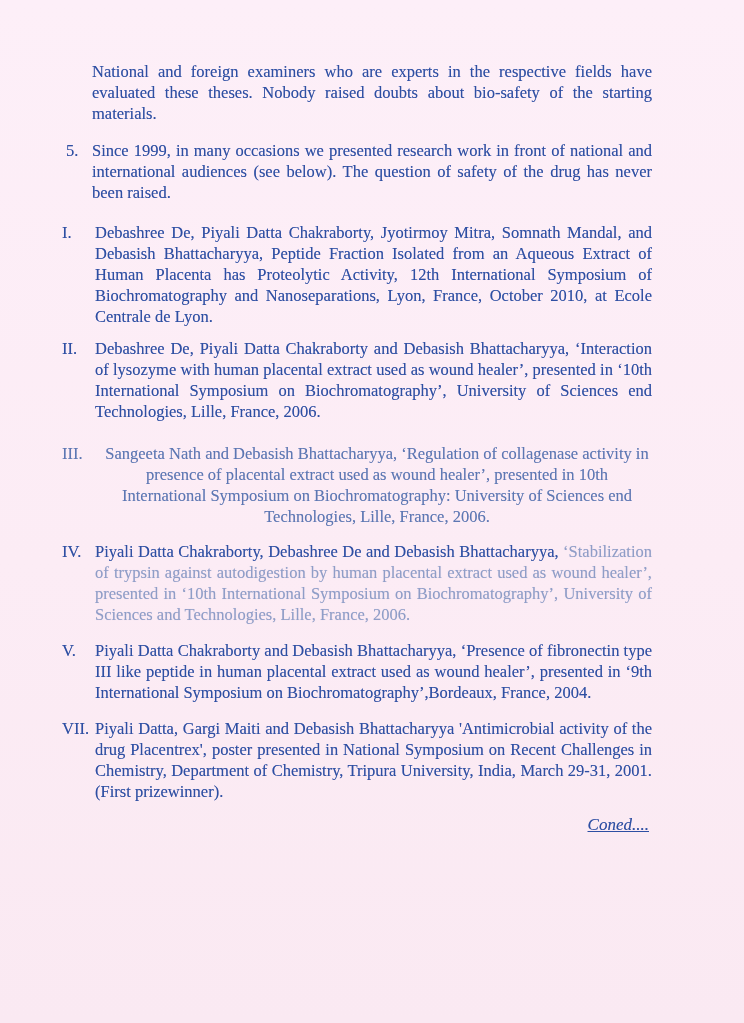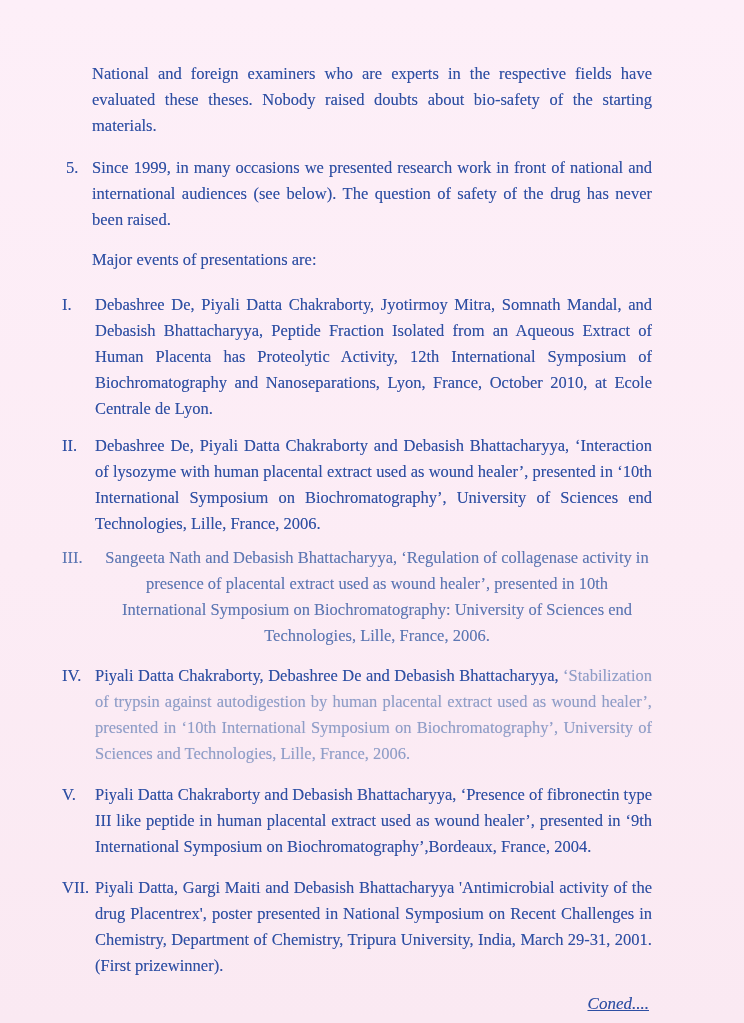--- a/index.html
+++ b/index.html
@@ -9,21 +9,21 @@
   }
   .page {
     position: relative;
     width: 744px;
     height: 1023px;
     box-sizing: border-box;
     padding-top: 61px;
     background: linear-gradient(180deg, #fdeff8 0%, #fcecf5 55%, #fae9f2 100%);
     color: #2e4fa3;
     font-size: 16.5px;
-    line-height: 26px;
+    line-height: 21px;
     overflow: hidden;
     text-shadow: 0 0 0.5px rgba(46, 79, 163, 0.45);
   }
   p { margin: 0; }
   .intro {
     margin: 0 92px 0 92px;
     text-align: justify;
   }
   .num-row {
     display: flex;
@@ -48,21 +48,21 @@
   .pres-row .roman {
     flex: none;
     width: 33px;
   }
   .pres-row .pres-text {
     flex: 1;
     text-align: justify;
   }
   .mt-19 { margin-top: 19px; }
   .mt-11 { margin-top: 11px; }
-  .mt-13 { margin-top: 8px; gap: 7px; }
+  .mt-13 { margin-top: 21px; gap: 7px; }
   .mt-14 { margin-top: 14px; justify-content: space-between; }
   .mt-15 { margin-top: 15px; }
   .ragged .pres-text { text-align: center; }
   .ink-mid, .ink-mid .pres-text, .ink-mid .roman {
     color: #5d77b3;
     text-shadow: 0 0 0.6px rgba(93, 119, 179, 0.4);
   }
   .faded {
     color: #8f9dc7;
     text-shadow: 0 0 0.7px rgba(143, 157, 199, 0.4);
@@ -81,21 +81,20 @@
 
 <div class="page">
 
   <p class="intro">National and foreign examiners who are experts in the respective fields have evaluated these theses. Nobody raised doubts about bio-safety of the starting materials.</p>
 
   <div class="num-row">
     <span class="num">5.</span>
     <p class="num-text">Since 1999, in many occasions we presented research work in front of national and international audiences (see below). The question of safety of the drug has never been raised.</p>
   </div>
 
-  <p class="subhead">Major events of presentations are:</p>
 
   <div class="pres-row mt-19">
     <span class="roman">I.</span>
     <p class="pres-text">Debashree De, Piyali Datta Chakraborty, Jyotirmoy Mitra, Somnath Mandal, and Debasish Bhattacharyya, Peptide Fraction Isolated from an Aqueous Extract of Human Placenta has Proteolytic Activity, 12th International Symposium of Biochromatography and Nanoseparations, Lyon, France, October 2010, at Ecole Centrale de Lyon.</p>
   </div>
 
   <div class="pres-row mt-11">
     <span class="roman">II.</span>
     <p class="pres-text">Debashree De, Piyali Datta Chakraborty and Debasish Bhattacharyya, ‘Interaction of lysozyme with human placental extract used as wound healer’, presented in ‘10th International Symposium on Biochromatography’, University of Sciences end Technologies, Lille, France, 2006.</p>
   </div>

